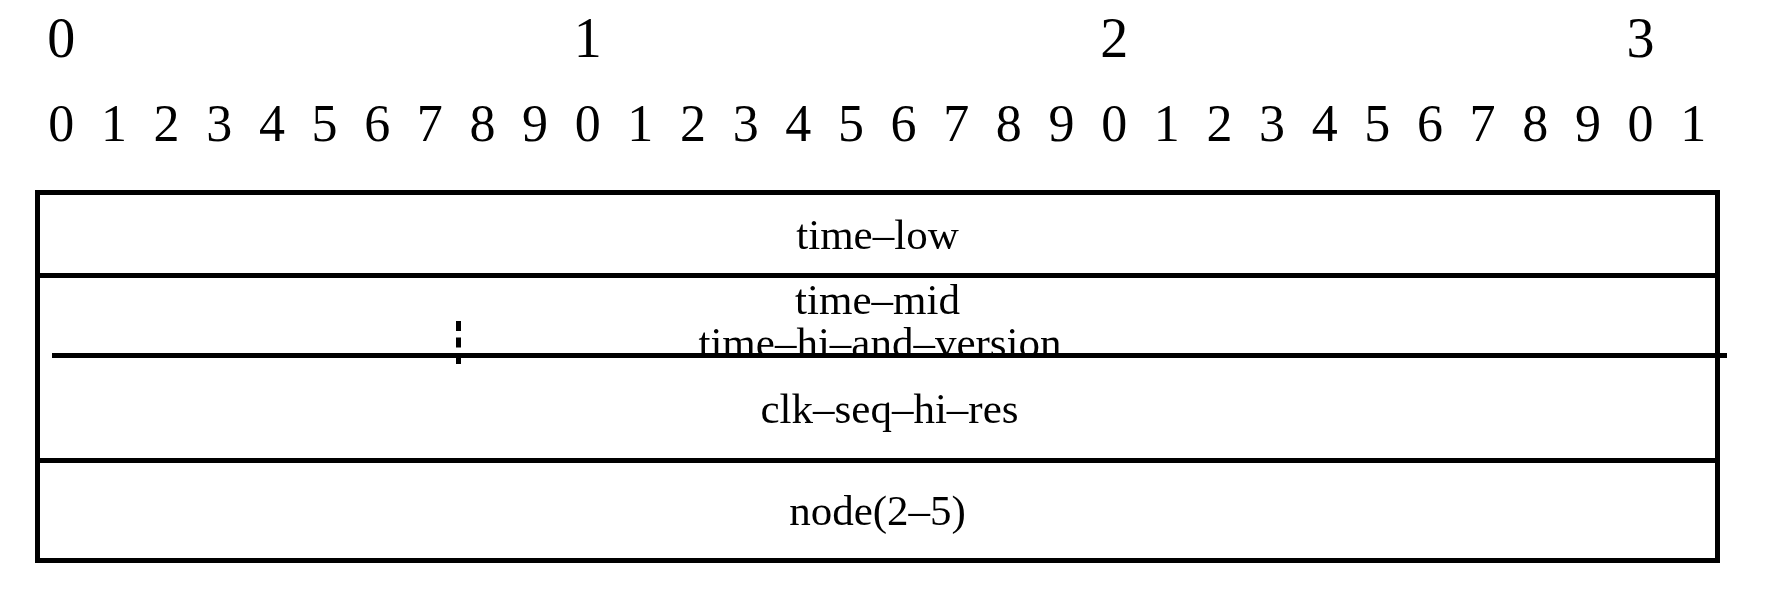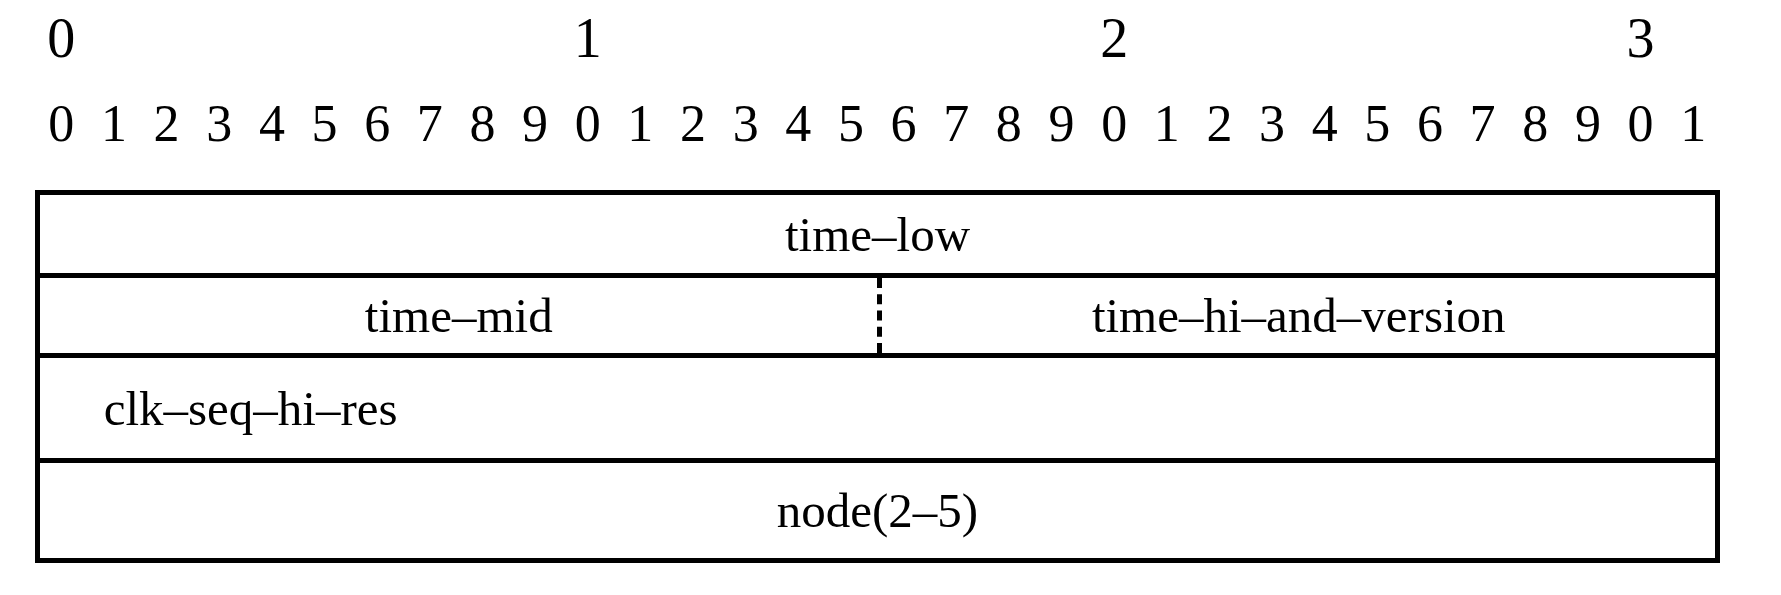--- a/index.html
+++ b/index.html
@@ -62,34 +62,34 @@
     border: 5px solid #000000;
   }
 
   .row {
     position: relative;
     box-sizing: border-box;
     width: 100%;
     display: flex;
     align-items: center;
   }
-  .row + .row { border-top: 5px solid #000000; }
+  .row + .row { border-top: 5px solid #000000; flex-direction: column; }
 
   .row-1 { height: 78px; }
   .row-2 { height: 80px; }
-  .row-3 { height: 105px; }
+  .row-3 { height: 105px; margin-left: 12px; }
   .row-4 { height: 100px; justify-content: flex-end; }
 
   .field {
     box-sizing: border-box;
     height: 100%;
     display: flex;
     align-items: center;
     justify-content: center;
-    font-size: 49px;
+    font-size: 43px;
     line-height: 1;
     white-space: nowrap;
   }
 
   
   .w32 { width: 1685px; }
   .w16 { width: 842.5px; }
   .w8  { width: 421.25px; }
 
   

